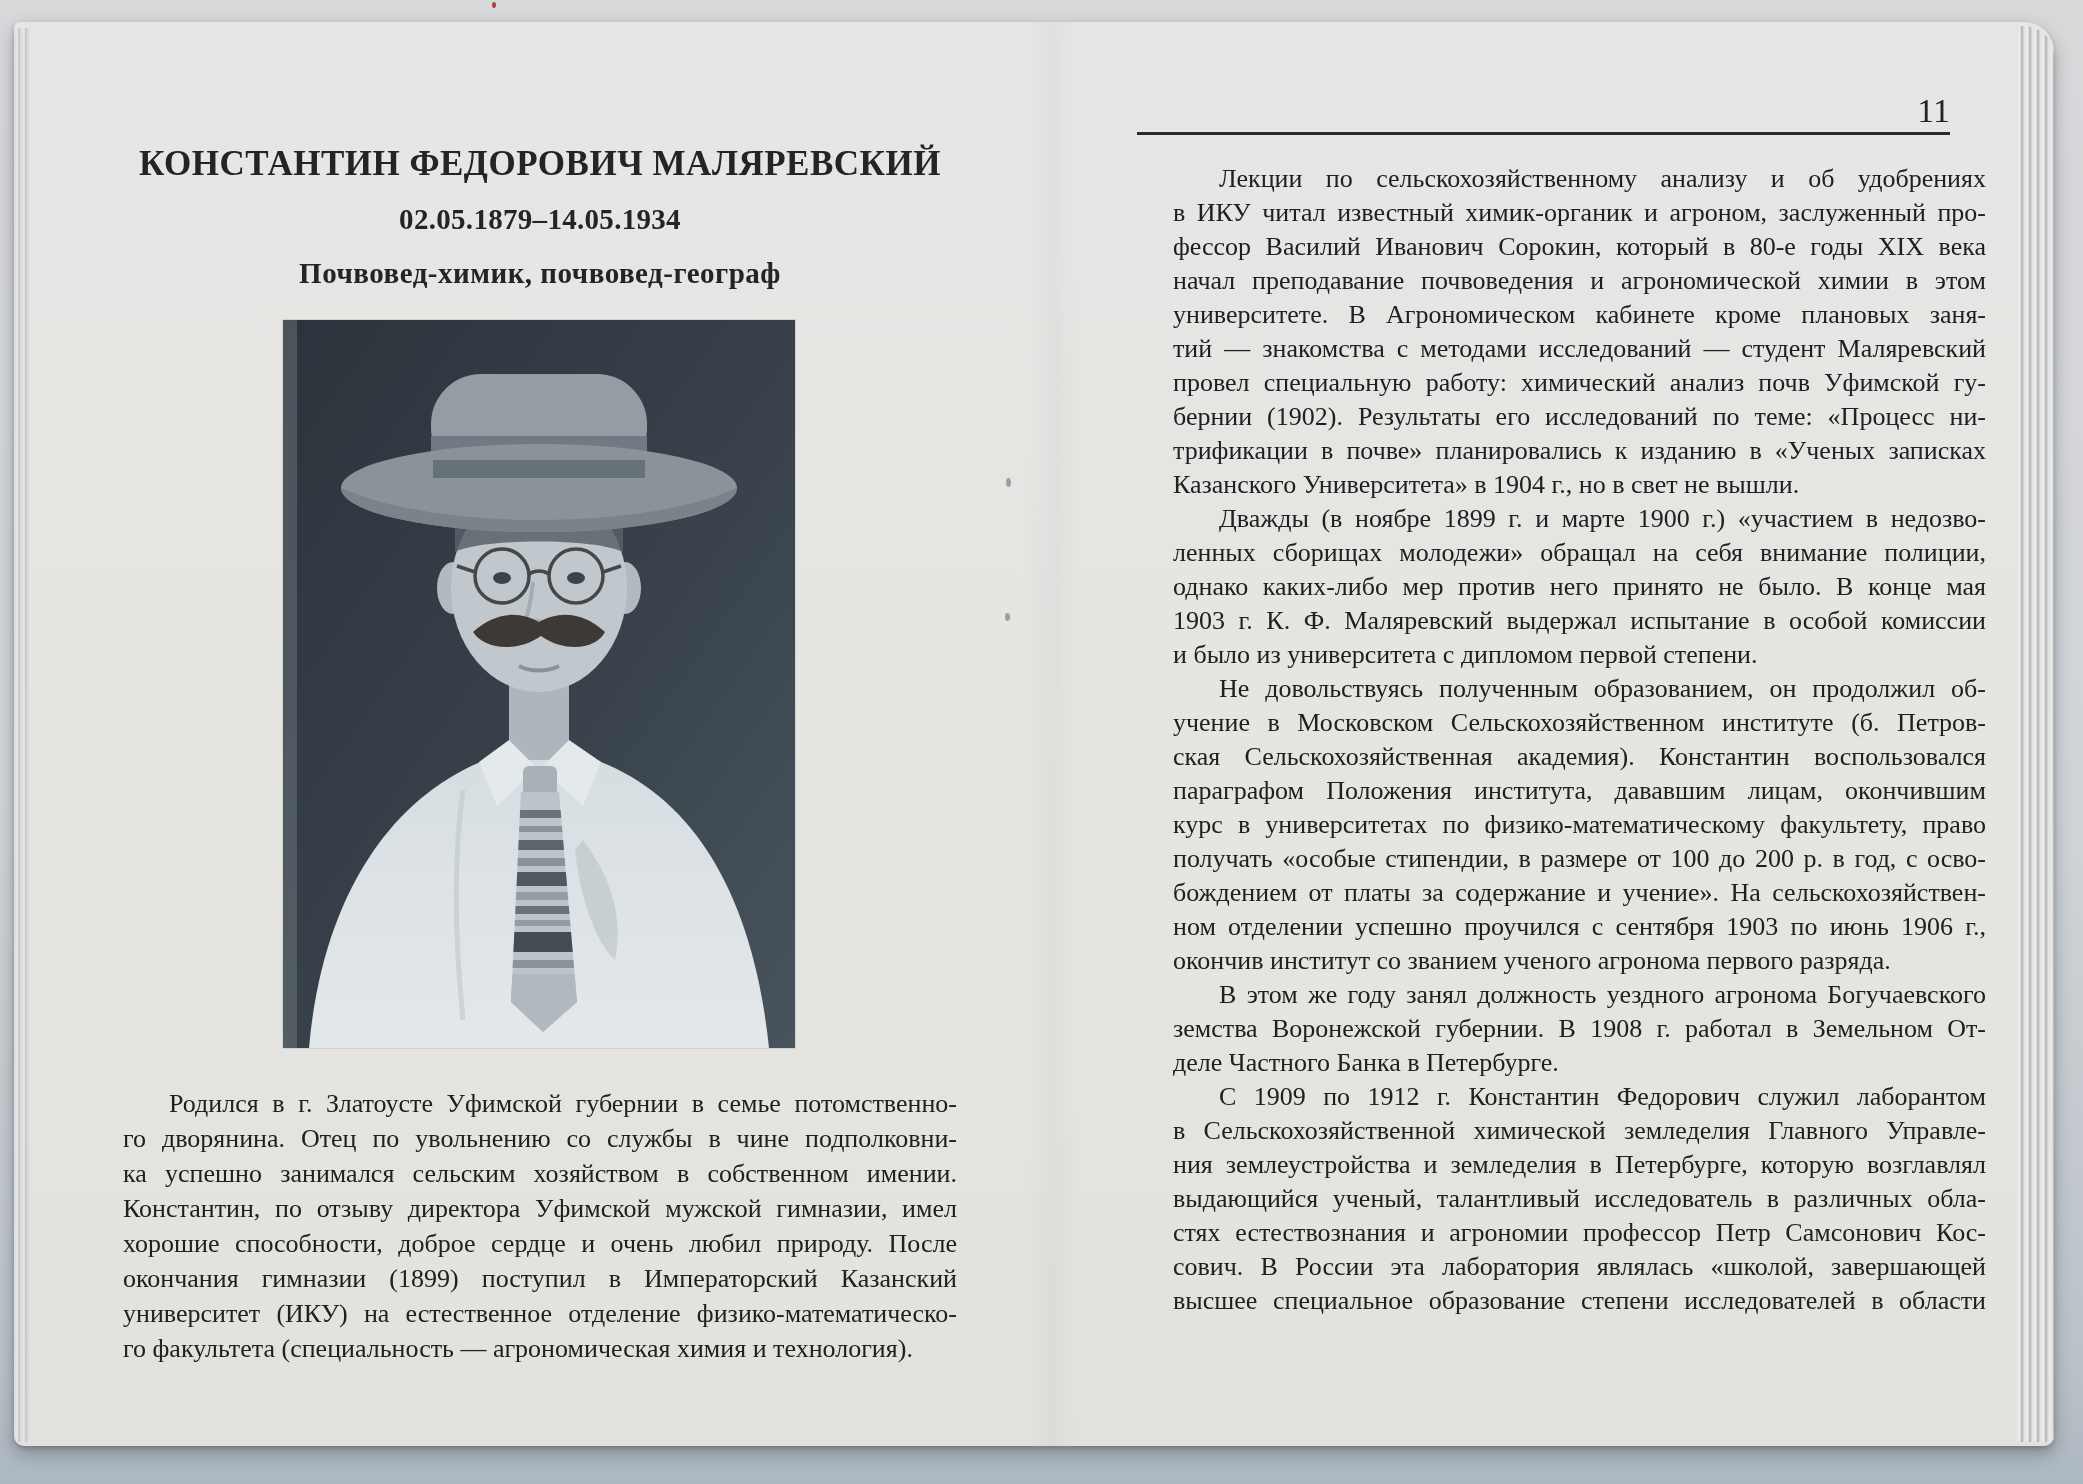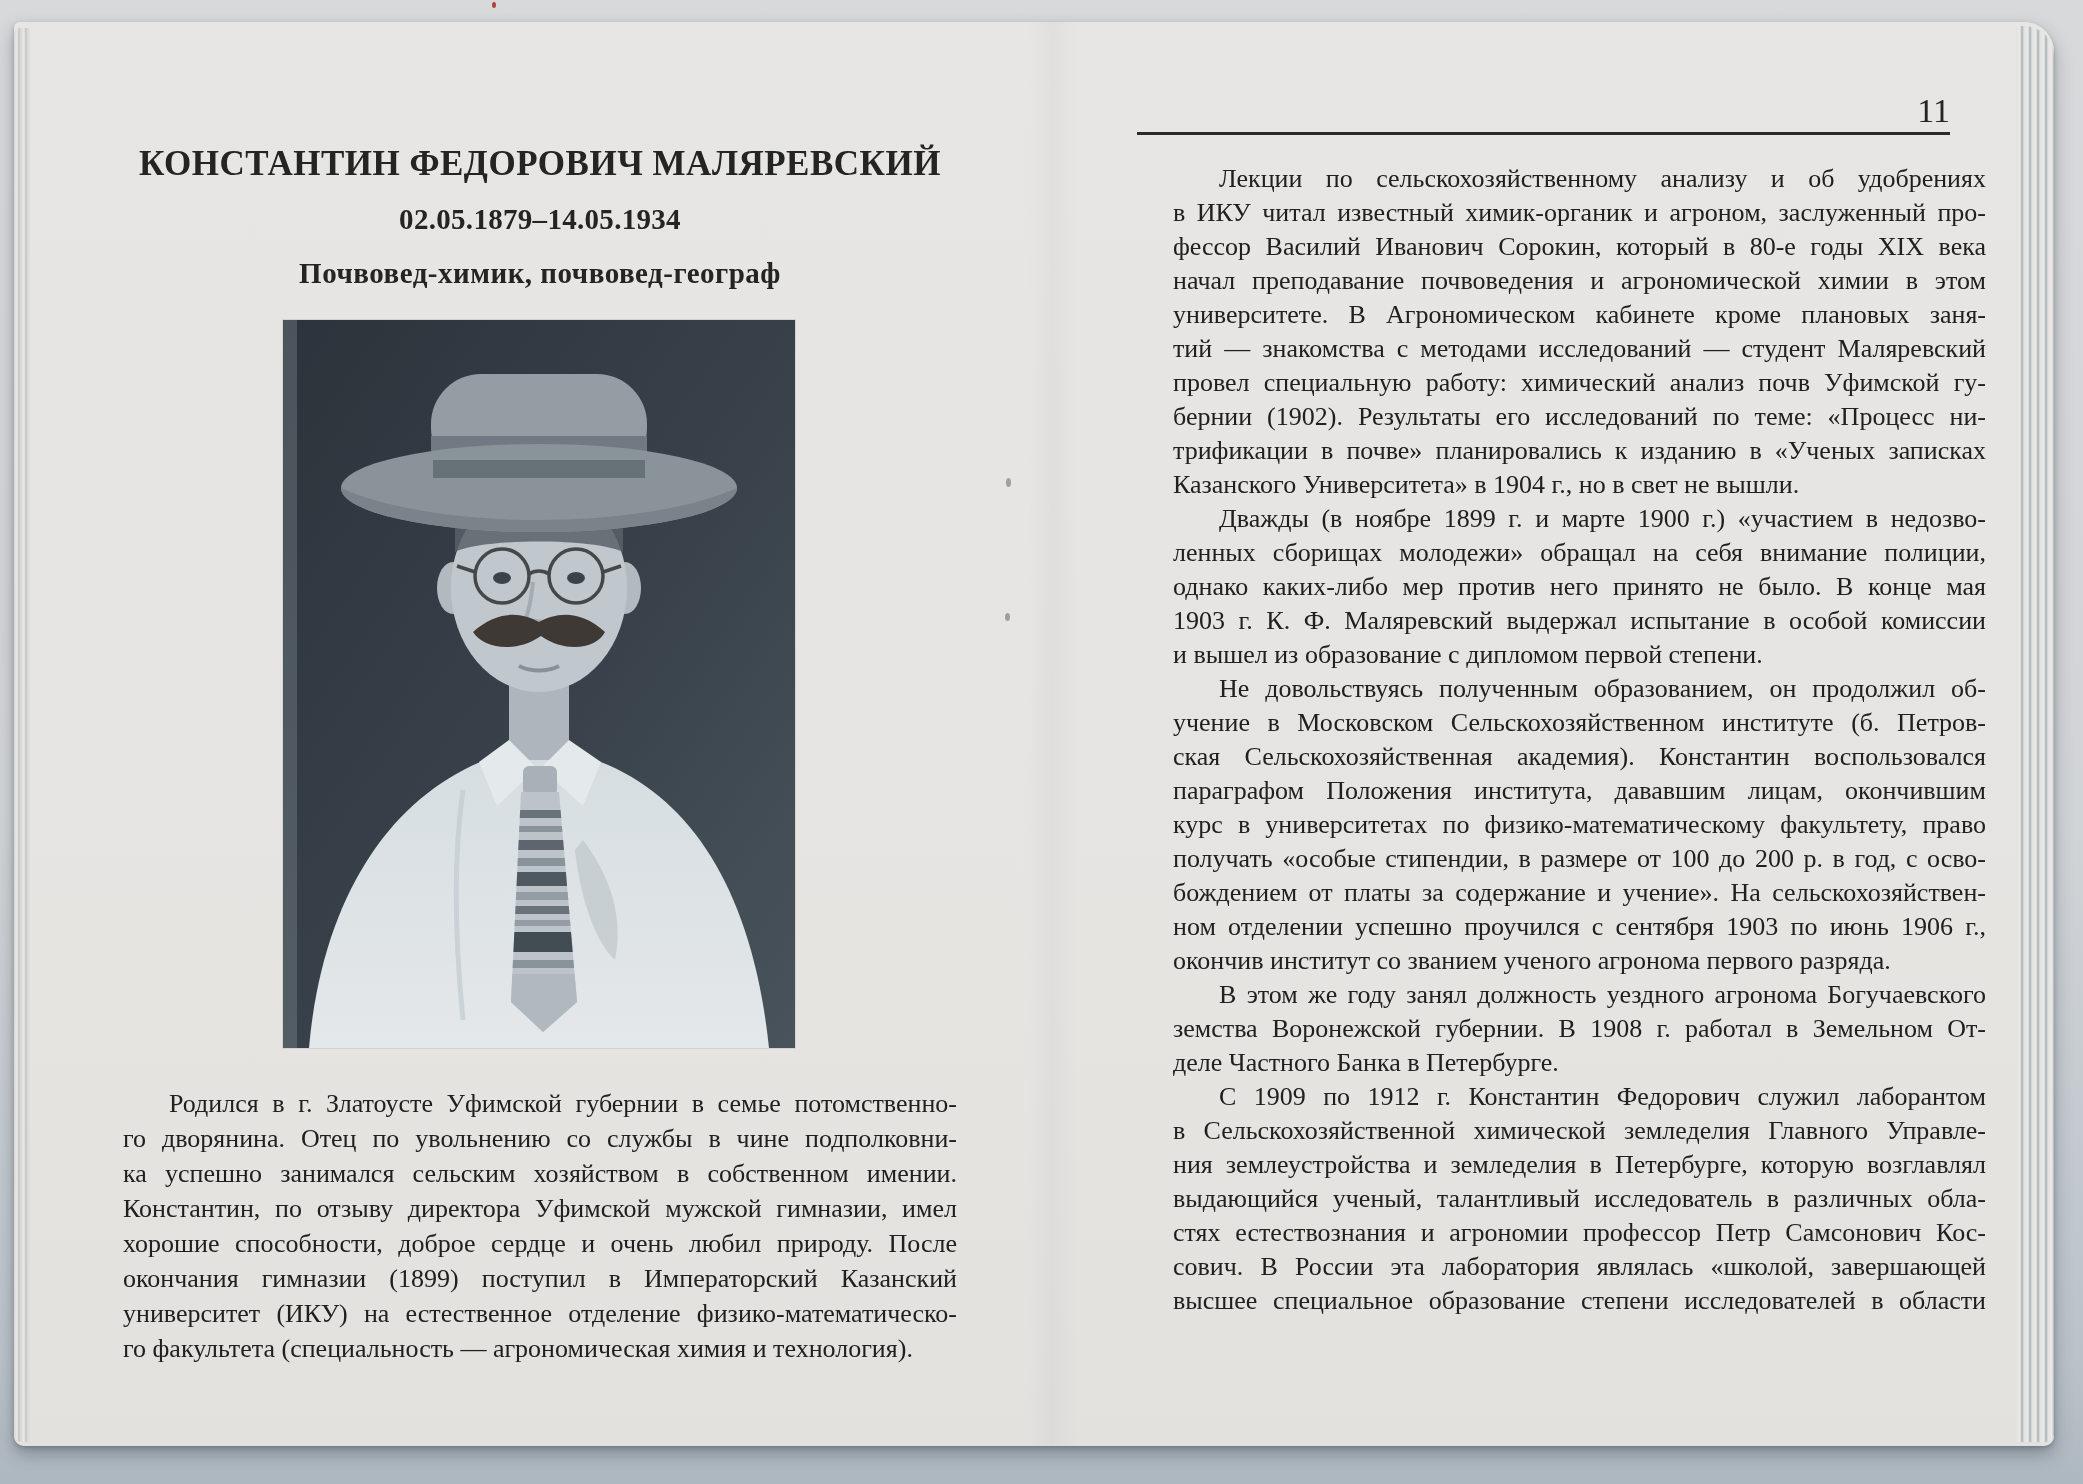--- a/index.html
+++ b/index.html
@@ -179,21 +179,21 @@
       <div class="line">провел специальную работу: химический анализ почв Уфимской гу-</div>
       <div class="line">бернии (1902). Результаты его исследований по теме: «Процесс ни-</div>
       <div class="line">трификации в почве» планировались к изданию в «Ученых записках</div>
       <div class="line last">Казанского Университета» в 1904 г., но в свет не вышли.</div>
     </div>
   <div class="para">
       <div class="line first">Дважды (в ноябре 1899 г. и марте 1900 г.) «участием в недозво-</div>
       <div class="line">ленных сборищах молодежи» обращал на себя внимание полиции,</div>
       <div class="line">однако каких-либо мер против него принято не было. В конце мая</div>
       <div class="line">1903 г. К. Ф. Маляревский выдержал испытание в особой комиссии</div>
-      <div class="line last">и вышел из образование с дипломом первой степени.</div>
+      <div class="line last">и было из университета с дипломом первой степени.</div>
     </div>
   <div class="para">
       <div class="line first">Не довольствуясь полученным образованием, он продолжил об-</div>
       <div class="line">учение в Московском Сельскохозяйственном институте (б. Петров-</div>
       <div class="line">ская Сельскохозяйственная академия). Константин воспользовался</div>
       <div class="line">параграфом Положения института, дававшим лицам, окончившим</div>
       <div class="line">курс в университетах по физико-математическому факультету, право</div>
       <div class="line">получать «особые стипендии, в размере от 100 до 200 р. в год, с осво-</div>
       <div class="line">бождением от платы за содержание и учение». На сельскохозяйствен-</div>
       <div class="line">ном отделении успешно проучился с сентября 1903 по июнь 1906 г.,</div>

